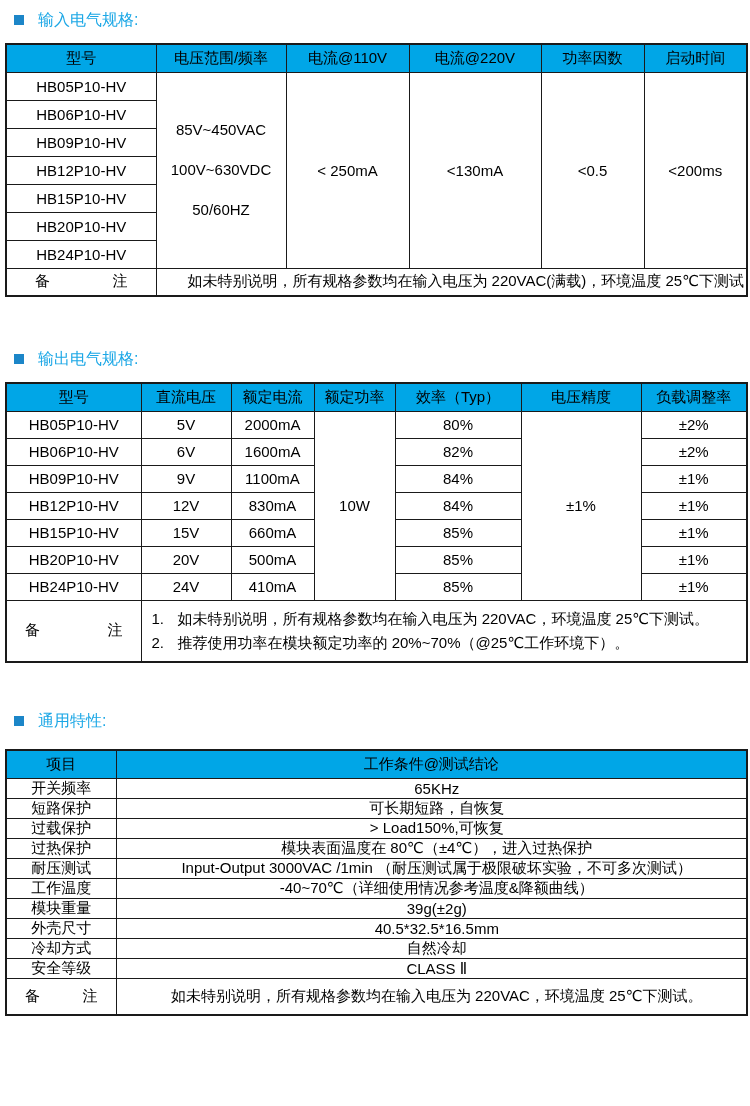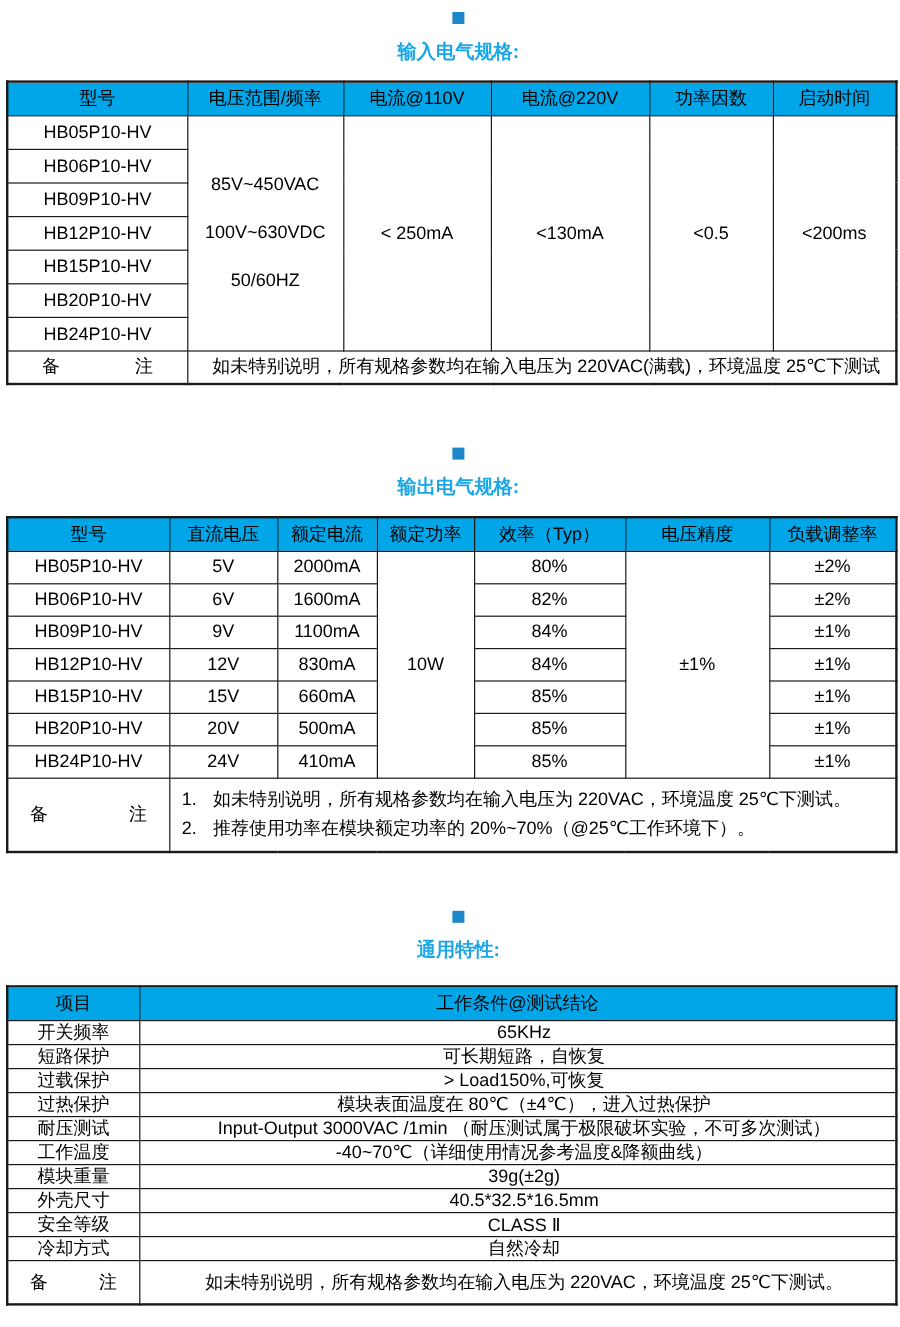--- a/index.html
+++ b/index.html
@@ -12,44 +12,43 @@
   *{box-sizing:border-box;}
   html,body{margin:0;padding:0;}
   body{
     width:750px;height:1106px;overflow:hidden;background:#ffffff;
     font-family:"Liberation Sans","DejaVu Sans",sans-serif;
     color:var(--text_color);
   }
   .page{padding-left:5px;width:750px;}
   .section-title{
     display:flex;align-items:center;gap:14px;
-    font-size:16px;font-weight:bold;color:var(--title_color);
+    font-size:16px;font-weight:normal;color:var(--title_color);
     line-height:20px;
-    flex-direction:column;
   }
   .sec1 .section-title{margin:10px 0 13px 9px;}
   .sec2 .section-title{margin:52px 0 13px 9px;}
   .sec3 .section-title{margin:48px 0 18px 9px;}
   .bullet{width:10px;height:10px;background:var(--bullet_color);flex:0 0 auto;}
   table{
     border-collapse:collapse;table-layout:fixed;width:741px;
     border:2px solid var(--border_color);
     font-size:15px;text-align:center;
   }
   th,td{border:1px solid var(--border_color);padding:0 2px;overflow:hidden;}
   th{
     background:var(--header_bg);font-weight:normal;height:28px;
     font-size:15px;color:#000;
   }
   .t1 tbody tr{height:28px;}
   .t2 tbody tr{height:27px;}
   .t3 tbody tr{height:18px;}
   .t3 thead tr{height:29px;}
   .vrange div{line-height:40px;}
-  .left{text-align:center;padding-left:10px;}
+  .left{text-align:right;padding-left:10px;}
   .t3 td.val{text-align:center;padding-left:13px;white-space:nowrap;}
   .remark-row{height:28px;}
   .remark-label{display:flex;justify-content:space-between;align-items:center;}
   .pad26{padding:0 26px;}
   .pad16{padding:0 16px;}
   .remark-lines{padding:6px 0 6px 8px;text-align:left;}
   .remark-line{display:flex;gap:12px;line-height:24px;white-space:nowrap;}
   .remark-line .num{flex:0 0 14px;text-align:left;}
   .nowrap{white-space:nowrap;}
 </style>
@@ -271,26 +270,26 @@
         </tr>
         <tr>
           <td>模块重量</td>
           <td class="val">39g(±2g)</td>
         </tr>
         <tr>
           <td>外壳尺寸</td>
           <td class="val">40.5*32.5*16.5mm</td>
         </tr>
         <tr>
+          <td>冷却方式</td>
+          <td class="val">自然冷却</td>
+        </tr>
+        <tr>
           <td>安全等级</td>
           <td class="val">CLASS Ⅱ</td>
-        </tr>
-        <tr>
-          <td>冷却方式</td>
-          <td class="val">自然冷却</td>
         </tr>
         <tr style="height:36px;">
           <td>
             <span class="remark-label pad16">
               <span>备</span>
               <span>注</span>
             </span>
           </td>
           <td class="val">如未特别说明，所有规格参数均在输入电压为 220VAC，环境温度 25℃下测试。</td>
         </tr>

